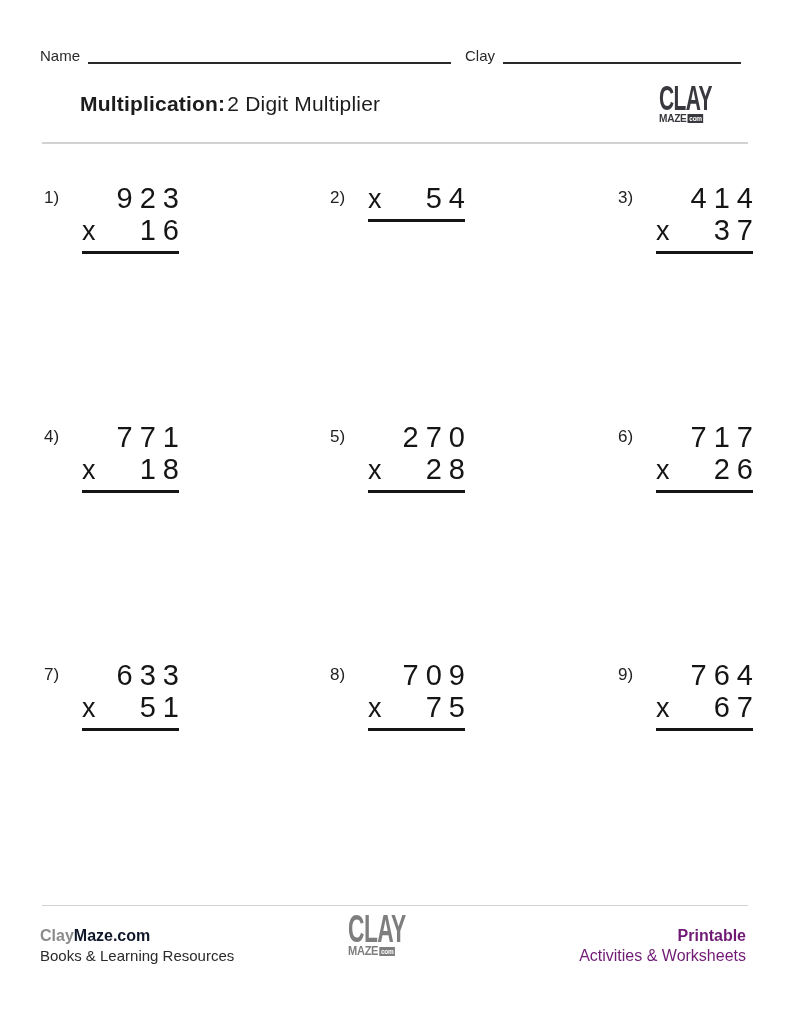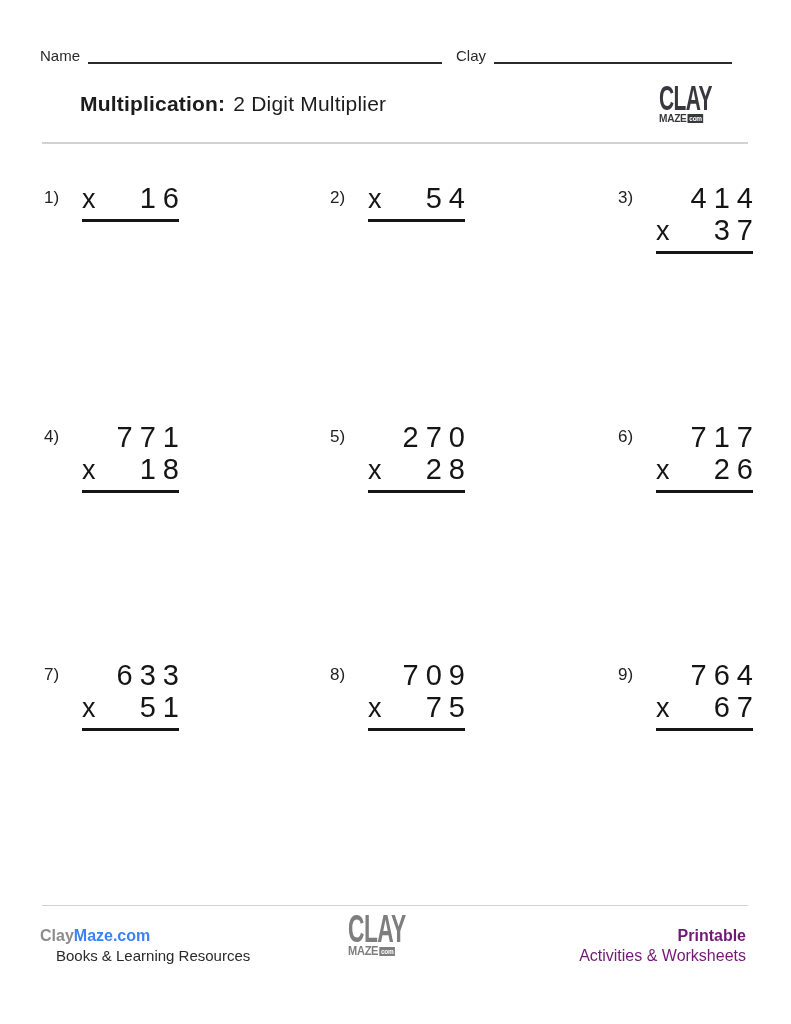--- a/index.html
+++ b/index.html
@@ -8,34 +8,34 @@
     font-family: "Liberation Sans", sans-serif;
     color:#1c1c1c;
     width:791px; height:1024px;
     position:relative;
     overflow:hidden;
   }
   .page { position:absolute; inset:0; background:#fff; }
 
   
   .name-row{
-    position:absolute; top:46px; left:40px; right:59px;
+    position:absolute; top:46px; left:40px; right:50px;
     display:flex; align-items:flex-end; font-size:15px; color:#2a2a2a;
   }
   .blank-line{
     border-bottom:2px solid #2a2a2a; height:18px; display:inline-block;
   }
   .name-line{ flex:1; margin-left:8px; margin-right:14px; }
   .date-line{ width:238px; margin-left:8px; }
 
   .title-row{
     position:absolute; top:92px; left:40px; font-size:21px; letter-spacing:0.2px;
   }
   .title-bold{ font-weight:bold;margin-left:40px; }
-  .title-rest{ margin-left:8px; }
+  .title-rest{ margin-left:2px; }
 
   .divider{ position:absolute; left:42px; right:43px; height:0; border-top:2px solid #d2d2d2; }
   .divider-top{ top:142px; }
   .divider-bottom{ top:905px; border-top-width:1px; }
 
   
   .cm-logo{ display:inline-block; line-height:1; }
   .cm-top{
     font-weight:bold; font-size:35px; line-height:0.8;
     transform:scaleX(0.60); transform-origin:left top;
@@ -76,22 +76,22 @@
   }
   .op2{
     display:flex; justify-content:space-between; align-items:baseline; line-height:32px;
   }
   .times{ font-size:27px; }
   .op2-digits{ letter-spacing:7px; margin-right:-7px; white-space:nowrap; }
 
   
   .footer-left{ position:absolute; left:40px; top:926px; font-size:16px; line-height:20px; }
   .brand-prefix{ color:#8c8c8c; font-weight:bold; }
-  .brand-suffix{ color:#3b82f6; font-weight:bold; }
-  .tagline{ color:#2a2a2a; font-size:15px;margin-left:16px; }
+  .brand-suffix{ color:#0f172a; font-weight:bold; }
+  .tagline{ color:#2a2a2a; font-size:15px; }
   .footer-right{ position:absolute; right:45px; top:926px; text-align:right; font-size:16px; line-height:20px; color:#701a75; }
   .fr-bold{ font-weight:bold; }
   .fr-reg{ font-size:16px; }
 </style>
 </head>
 <body>
 
 <div class="page">
 
   <div class="name-row">
@@ -112,20 +112,21 @@
       <span class="cm-com">com</span>
     </span>
   </div>
 
   <div class="divider divider-top"></div>
 
   <div class="prow prow-1">
     <div class="pcell pcell-a">
       <span class="pnum">1)</span>
       <div class="pblock">
+        <div class="op1">923</div>
         <div class="op2">
           <span class="times">x</span>
           <span class="op2-digits">16</span>
         </div>
       </div>
     </div>
     <div class="pcell pcell-b">
       <span class="pnum">2)</span>
       <div class="pblock">
         <div class="op2">

